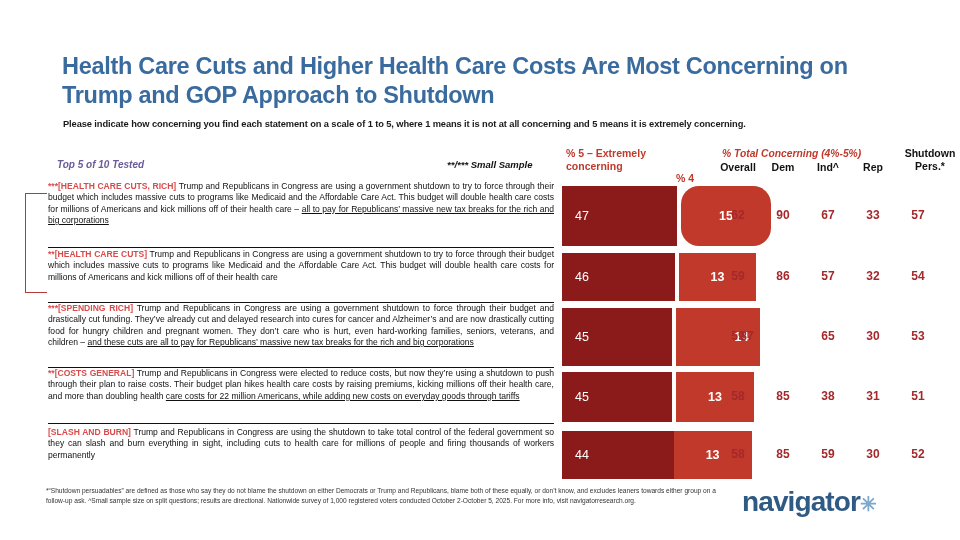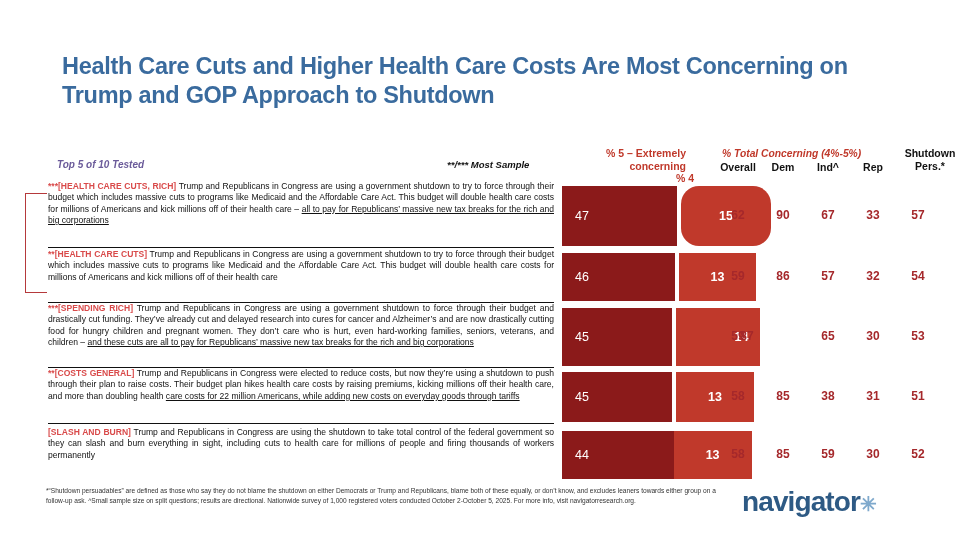--- a/index.html
+++ b/index.html
@@ -26,21 +26,21 @@
   .hdr-topleft {
     position: absolute; left: 57px; top: 159px;
     font-size: 10px; font-style: italic; font-weight: bold; color: #6B5B9A;
   }
   .hdr-split {
     position: absolute; left: 447px; top: 159px;
     font-size: 9.5px; font-style: italic; font-weight: bold; color: #111;
   }
   .hdr-pct5 {
     position: absolute; left: 566px; top: 147px; width: 120px;
-    font-size: 10.5px; font-weight: bold; color: #C0392B; line-height: 1.28; text-align: right;
+    font-size: 10.5px; font-weight: bold; color: #C0392B; line-height: 1.28;
   }
   .hdr-pct4 {
     position: absolute; left: 676px; top: 172px;
     font-size: 10.5px; font-weight: bold; color: #C0392B;
   }
   .hdr-total {
     position: absolute; left: 722px; top: 148px;
     font-size: 10.3px; font-weight: bold; font-style: italic; color: #C0392B;
   }
   .hdr-shutdown {
@@ -105,23 +105,24 @@
     font-size: 28px; font-weight: bold; color: #2E5A84; letter-spacing: -0.9px;
   }
   .logo .star { color: #7FA9CC; font-size: 20px; }
 </style>
 </head>
 <body>
 
 <div class="slide">
 
   <div class="title">Health Care Cuts and Higher Health Care Costs Are Most Concerning on Trump and GOP Approach to Shutdown</div>
+  <div class="subtitle">Please indicate how concerning you find each statement on a scale of 1 to 5, where 1 means it is not at all concerning and 5 means it is extremely concerning.</div>
 
   <div class="hdr-topleft">Top 5 of 10 Tested</div>
-  <div class="hdr-split">**/*** Most Sample</div>
+  <div class="hdr-split">**/*** Small Sample</div>
   <div class="hdr-pct5">% 5 – Extremely concerning</div>
   <div class="hdr-pct4">% 4</div>
   <div class="hdr-total">% Total Concerning (4%-5%)</div>
   <div class="hdr-shutdown">
     <span>Shutdown</span>
     <span class="l2">Pers.*</span>
   </div>
 
   <div class="subhdr" style="left:716px;">Overall</div>
   <div class="subhdr" style="left:761px;">Dem</div>

